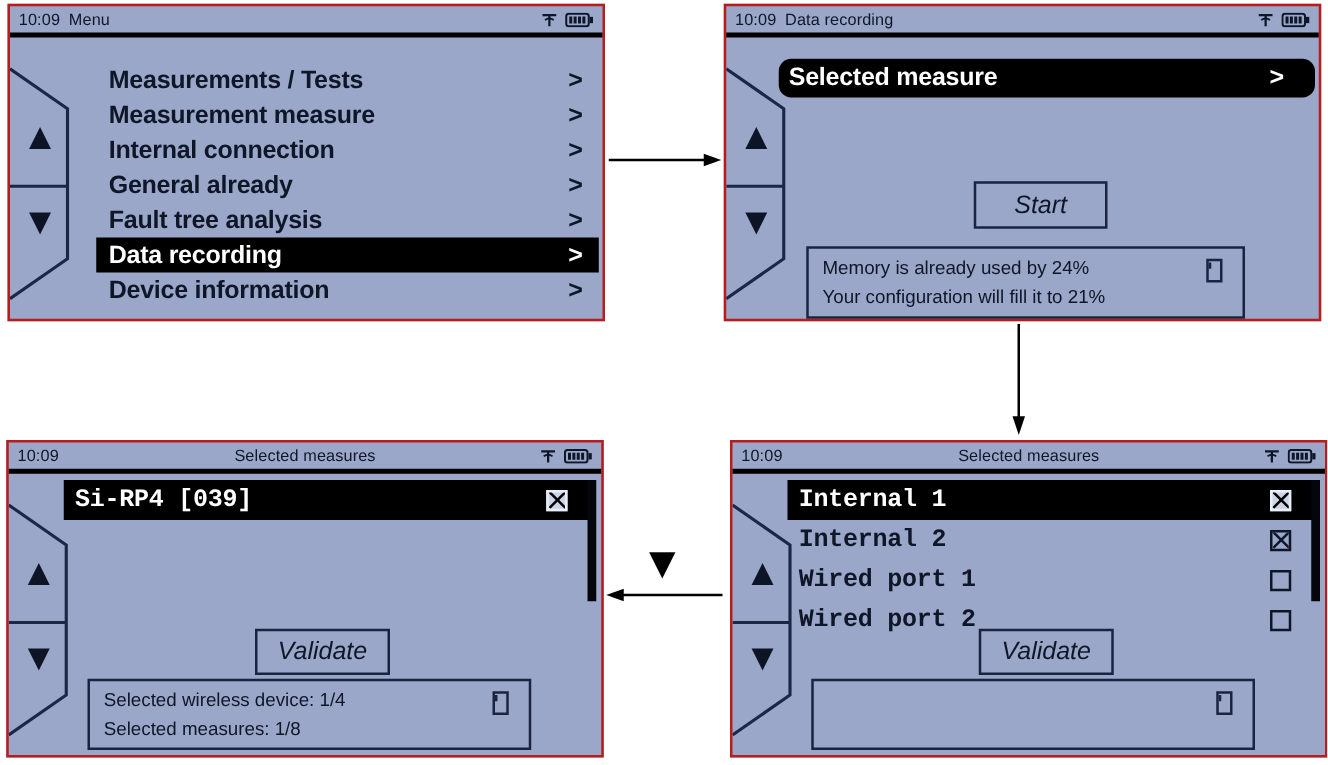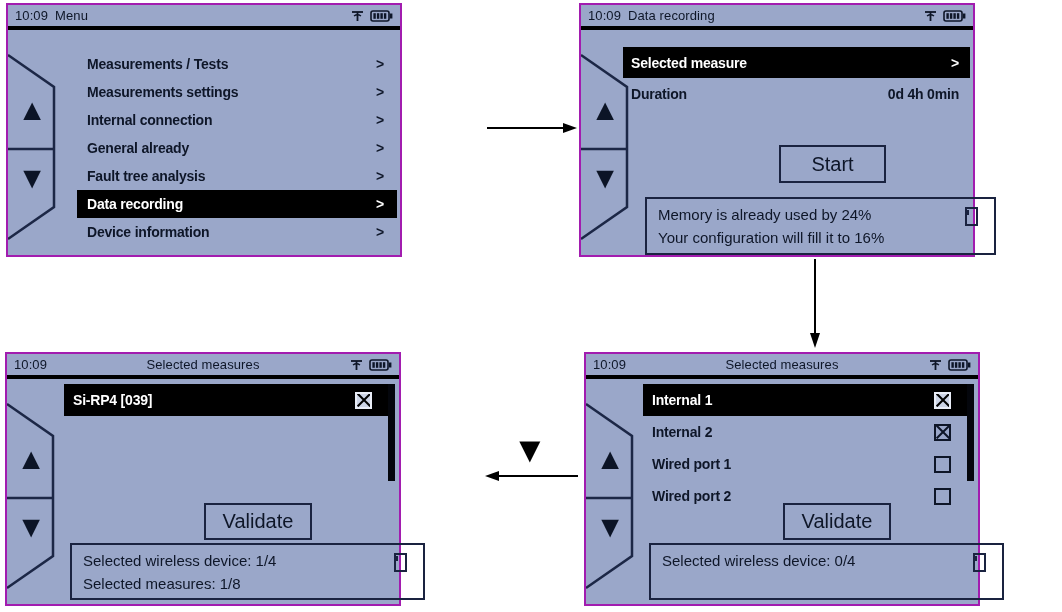--- a/index.html
+++ b/index.html
@@ -3,23 +3,23 @@
 <meta charset="utf-8">
 <style>
   html,body { margin:0; padding:0; background:#fff; }
   .page {
     position:relative; width:1062px; height:612px; overflow:hidden;
     background:var(--page-bg,#ffffff);
     font-family:"Liberation Sans", sans-serif;
     color:var(--ink,#0e1628);
   }
   .panel {
-    position:absolute; width:396px; height:254px; box-sizing:border-box;
+    position:absolute; width:478px; height:254px; box-sizing:border-box;
     background:var(--screen-bg,#9aa7c9);
-    border:2px solid #a21caf;
+    border:2px solid #b91c1c;
   }
   #panel-menu            { left:6px;   top:3px;   }
   #panel-data-recording  { left:579px; top:3px;   }
   #panel-wireless        { left:5px;   top:352px; }
   #panel-ports           { left:584px; top:352px; }
 
   
   .titlebar {
     position:absolute; left:0; top:0; right:0; height:21px;
     border-bottom:4px solid #000;
@@ -36,32 +36,32 @@
   .sidebar { position:absolute; left:0; top:26px; width:50px; height:214px; }
   .sidebar svg { position:absolute; left:0; top:0; }
   .key {
     position:absolute; left:2px; width:44px; text-align:center;
     font-size:30px; line-height:1; color:#0c1426; user-select:none;
   }
   .key.up   { top:64px;  }
   .key.down { top:132px; }
 
   
-  .row { display:flex; align-items:center; font-weight:700; font-size:14px; letter-spacing:-0.2px; }
+  .row { display:flex; align-items:center; font-weight:700; font-size:20px; letter-spacing:-0.2px; }
   .row.hl { background:var(--highlight-bg,#000); color:var(--highlight-fg,#fff); }
   .row .chev { margin-left:auto; font-weight:700; }
   .row .val  { margin-left:auto; font-weight:700; white-space:nowrap; }
 
   .menu-list { position:absolute; left:69px; right:3px; top:45px; }
   .menu-list .row { height:28px; padding:0 13px 0 10px; }
 
   .rec-list { position:absolute; left:42px; right:3px; top:42px; }
-  .rec-list .row { height:31px; padding:0 11px 0 8px; }
-
-  .chk-list { position:absolute; left:57px; right:7px; top:30px; }
+  .rec-list .row { height:31px; padding:0 25px 0 8px;border-radius:10px; }
+
+  .chk-list { position:absolute; left:44px; right:7px; top:30px;font-family:Liberation Mono, monospace; }
   .chk-list .row { height:32px; padding:0 20px 0 9px; }
 
   
   .checkbox {
     margin-left:auto; width:13px; height:13px; flex:0 0 13px;
     border:2px solid #0e1628; position:relative; overflow:hidden;
     background:transparent;
   }
   .checkbox.checked::before, .checkbox.checked::after {
     content:""; position:absolute; left:50%; top:50%;
@@ -70,21 +70,21 @@
   .checkbox.checked::before { transform:translate(-50%,-50%) rotate(45deg); }
   .checkbox.checked::after  { transform:translate(-50%,-50%) rotate(-45deg); }
   .row.hl .checkbox { background:#ccd4e6; border-color:#e9edf7; }
   .row.hl .checkbox.checked::before, .row.hl .checkbox.checked::after { background:#000; }
 
   
   .btn {
     position:absolute; box-sizing:border-box;
     border:2px solid #1a2340; background:transparent;
     display:flex; align-items:center; justify-content:center;
-    font-size:20px; font-weight:400; color:var(--ink,#0e1628); cursor:pointer;
+    font-size:20px; font-weight:400; color:var(--ink,#0e1628); cursor:pointer;font-style:italic;
   }
   .start-btn    { left:198px; top:140px; width:107px; height:38px; }
   .validate-btn { left:197px; top:149px; width:108px; height:37px; }
 
   
   .notice {
     position:absolute; box-sizing:border-box; border:2px solid #1a2340;
     font-size:15px; font-weight:400; line-height:1.5; padding:5px 11px;
   }
   .notice-rec    { left:64px; top:192px; width:351px; height:58px; }
@@ -138,21 +138,21 @@
       </svg>
       <div class="key up">▲</div>
       <div class="key down">▼</div>
     </div>
     <div class="menu-list">
       <div class="row">
         <span>Measurements / Tests</span>
         <span class="chev">&gt;</span>
       </div>
       <div class="row">
-        <span>Measurements settings</span>
+        <span>Measurement measure</span>
         <span class="chev">&gt;</span>
       </div>
       <div class="row">
         <span>Internal connection</span>
         <span class="chev">&gt;</span>
       </div>
       <div class="row">
         <span>General already</span>
         <span class="chev">&gt;</span>
       </div>
@@ -201,29 +201,25 @@
         <line x1="0" y1="118" x2="46" y2="118" stroke="#1c2746" stroke-width="2.5"></line>
       </svg>
       <div class="key up">▲</div>
       <div class="key down">▼</div>
     </div>
     <div class="rec-list">
       <div class="row hl">
         <span>Selected measure</span>
         <span class="val">&gt;</span>
       </div>
-      <div class="row">
-        <span>Duration</span>
-        <span class="val">0d 4h 0min</span>
-      </div>
     </div>
     <div class="btn start-btn">Start</div>
     <div class="notice notice-rec">
       <div>Memory is already used by 24%</div>
-      <div>Your configuration will fill it to 16%</div>
+      <div>Your configuration will fill it to 21%</div>
       <span class="mem-icon"></span>
     </div>
   </div>
 
   <div class="panel" id="panel-wireless">
     <div class="titlebar centered">
       <span class="time">10:09</span>
       <span class="title">Selected measures</span>
       <span class="status">
         <span>
@@ -314,21 +310,20 @@
         <span class="checkbox"></span>
       </div>
       <div class="row">
         <span>Wired port 2</span>
         <span class="checkbox"></span>
       </div>
     </div>
     <div class="scrollbar"></div>
     <div class="btn validate-btn">Validate</div>
     <div class="notice notice-bottom">
-      <div>Selected wireless device: 0/4</div>
       <span class="mem-icon"></span>
     </div>
   </div>
 
   <div class="flow" id="flow-right">
     <svg width="92" height="16" viewBox="0 0 92 16">
       <line x1="1" y1="8" x2="78" y2="8" stroke="#000" stroke-width="2"></line>
       <polygon points="77,3 91,8 77,13" fill="#000"></polygon>
     </svg>
   </div>

